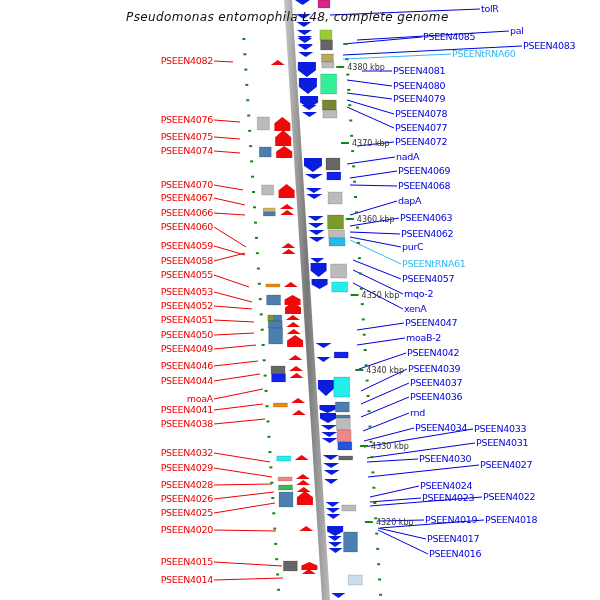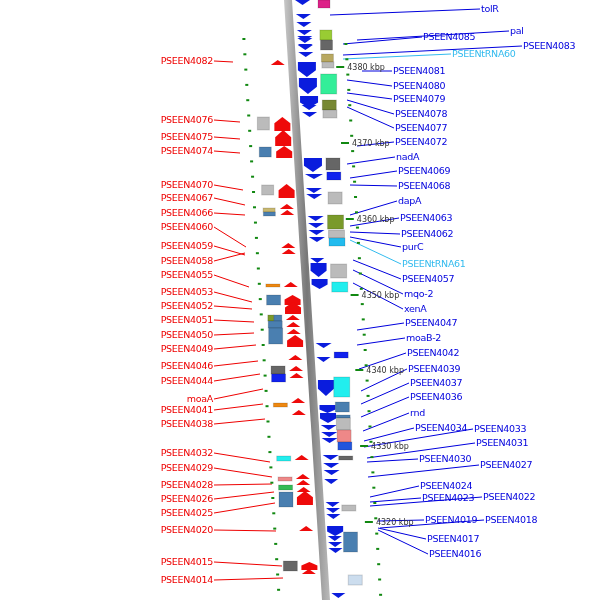--- a/index.html
+++ b/index.html
@@ -378,14 +378,15 @@
         <text x="347.221" y="70" class="kbp">4380 kbp</text>
         <text x="352.009" y="146" class="kbp">4370 kbp</text>
         <text x="356.797" y="222" class="kbp">4360 kbp</text>
         <text x="361.585" y="298" class="kbp">4350 kbp</text>
         <text x="366.31" y="373" class="kbp">4340 kbp</text>
         <text x="371.098" y="449" class="kbp">4330 kbp</text>
         <text x="375.886" y="525" class="kbp">4320 kbp</text>
       </g>
   </svg>
 
+  <div class="title">Pseudomonas entomophila L48, complete genome</div>
   <div class="footer" style="left:9px;">Accession: NC_008027</div>
 </div>
 
 </body></html>

